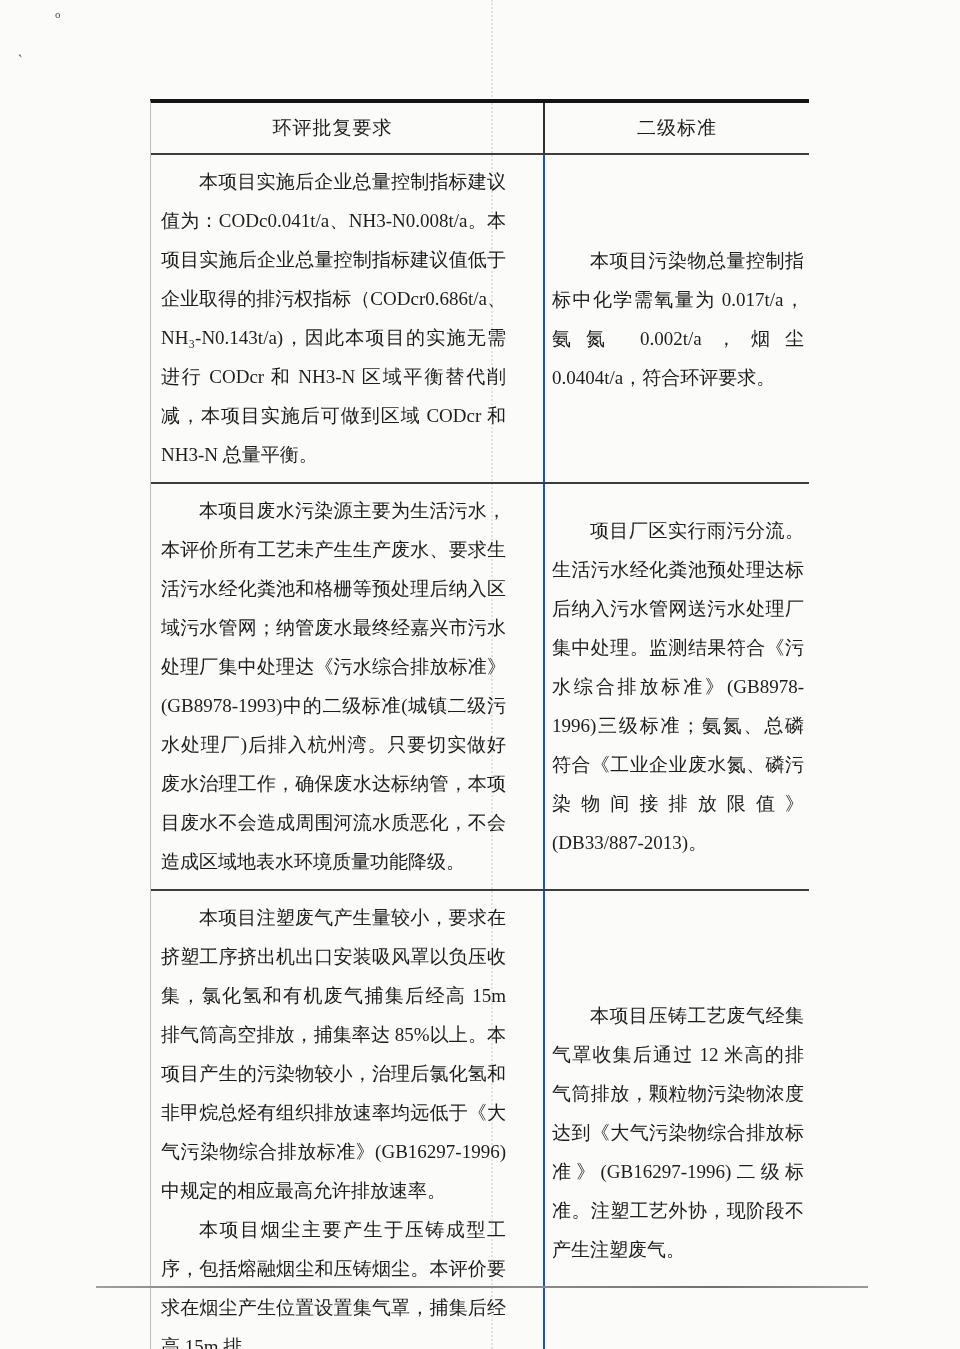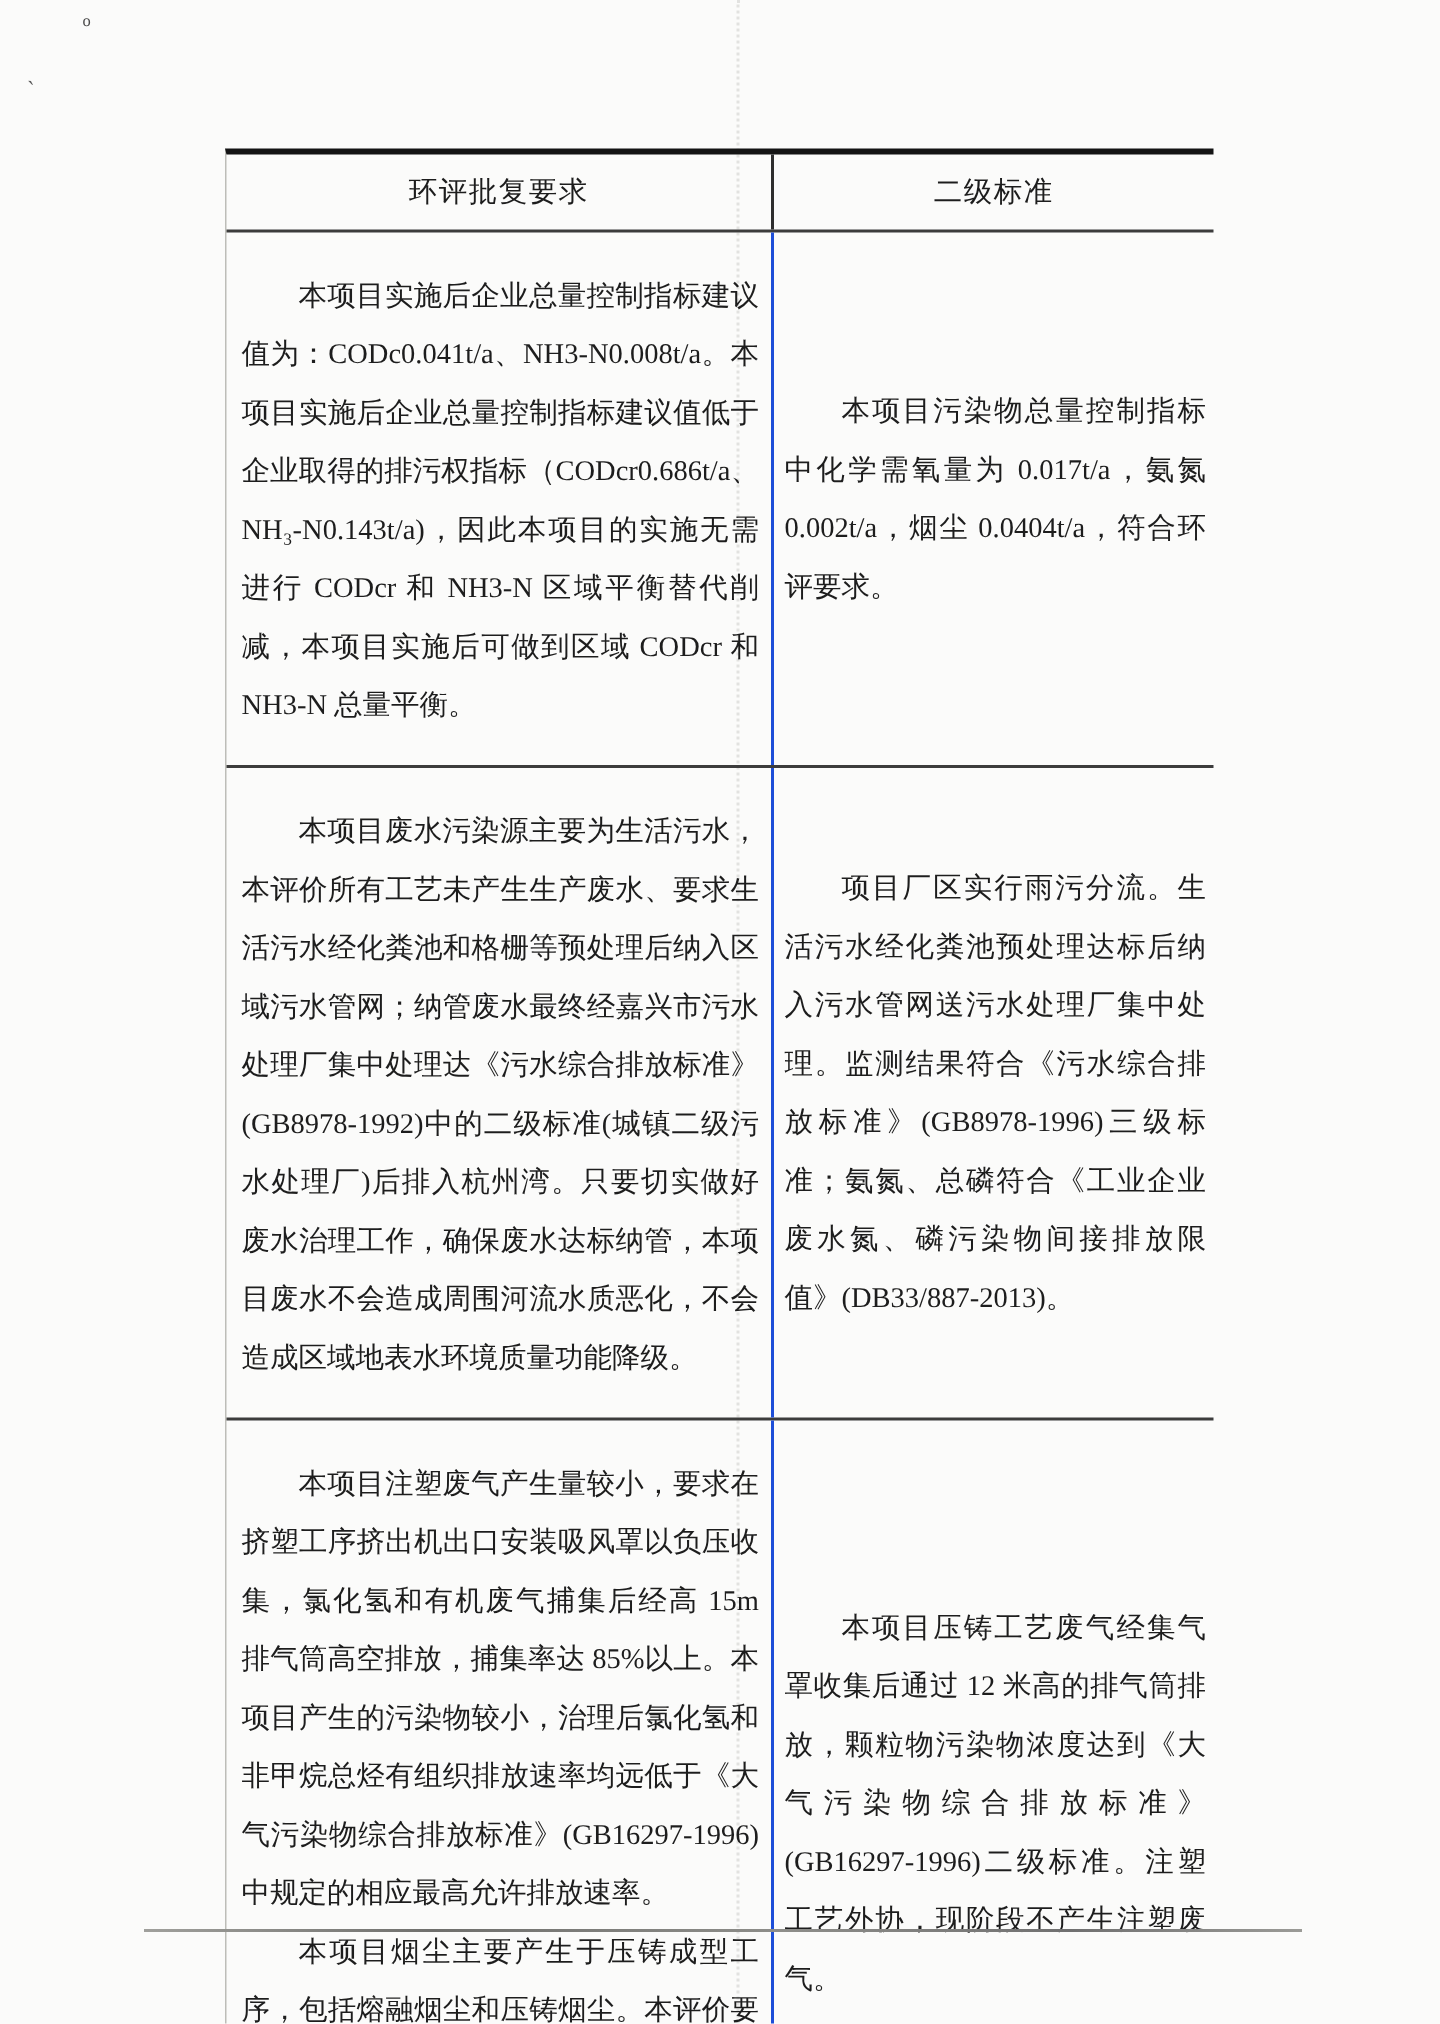--- a/index.html
+++ b/index.html
@@ -20,34 +20,34 @@
   .speck-o{position:absolute;left:55px;top:8px;font-size:11px;color:#4a4a4a;}
   .speck-tick{position:absolute;left:17px;top:52px;font-size:16px;color:#5a5a5a;transform:rotate(8deg);}
   
   .doc-table{
     position:absolute;left:150px;top:99px;width:658px;
     border-top:4px solid #141414;
     border-bottom:4px solid #141414;
     border-left:1px solid #bdbdb8;
     background:transparent;
   }
-  .thead,.trow{display:grid;grid-template-columns:363px 1fr;}
+  .thead,.trow{display:grid;grid-template-columns:363px 1fr;gap:29px;}
   .thead{border-bottom:2px solid #3c3c3c;}
   .th{
     height:50px;display:flex;align-items:center;justify-content:center;
     font-size:19px;letter-spacing:1px;
   }
   .th.right{border-left:2px solid #2e2e2e;}
   .trow{border-bottom:2px solid #3c3c3c;}
   .trow.last{border-bottom:none;}
   .row1{min-height:276px;}
   .row2{min-height:390px;}
   .row3{min-height:429px;}
   .cell{box-sizing:border-box;}
-  .cell.left{padding:7px 8px 20px 10px;margin-top:16px;}
+  .cell.left{padding:7px 8px 8px 10px;}
   .cell.right{
     border-left:2px solid #1d4ed8;
     display:flex;flex-direction:column;justify-content:center;
     padding:7px 5px 7px 7px;
   }
   .cell p{
     margin:0;
     font-size:19px;
     line-height:39px;
     text-align:justify;
@@ -78,21 +78,21 @@
     <div class="cell left">
       <p>本项目实施后企业总量控制指标建议值为：CODc0.041t/a、NH3-N0.008t/a。本项目实施后企业总量控制指标建议值低于企业取得的排污权指标（CODcr0.686t/a、NH₃-N0.143t/a)，因此本项目的实施无需进行 CODcr 和 NH3-N 区域平衡替代削减，本项目实施后可做到区域 CODcr 和 NH3-N 总量平衡。</p>
     </div>
     <div class="cell right">
       <p>本项目污染物总量控制指标中化学需氧量为 0.017t/a，氨氮 0.002t/a，烟尘 0.0404t/a，符合环评要求。</p>
     </div>
   </div>
 
   <div class="trow row2">
     <div class="cell left">
-      <p>本项目废水污染源主要为生活污水，本评价所有工艺未产生生产废水、要求生活污水经化粪池和格栅等预处理后纳入区域污水管网；纳管废水最终经嘉兴市污水处理厂集中处理达《污水综合排放标准》(GB8978-1992)中的二级标准(城镇二级污水处理厂)后排入杭州湾。只要切实做好废水治理工作，确保废水达标纳管，本项目废水不会造成周围河流水质恶化，不会造成区域地表水环境质量功能降级。</p>
+      <p>本项目废水污染源主要为生活污水，本评价所有工艺未产生生产废水、要求生活污水经化粪池和格栅等预处理后纳入区域污水管网；纳管废水最终经嘉兴市污水处理厂集中处理达《污水综合排放标准》(GB8978-1993)中的二级标准(城镇二级污水处理厂)后排入杭州湾。只要切实做好废水治理工作，确保废水达标纳管，本项目废水不会造成周围河流水质恶化，不会造成区域地表水环境质量功能降级。</p>
     </div>
     <div class="cell right">
       <p>项目厂区实行雨污分流。生活污水经化粪池预处理达标后纳入污水管网送污水处理厂集中处理。监测结果符合《污水综合排放标准》(GB8978-1996)三级标准；氨氮、总磷符合《工业企业废水氮、磷污染物间接排放限值》(DB33/887-2013)。</p>
     </div>
   </div>
 
   <div class="trow row3 last">
     <div class="cell left">
       <p>本项目注塑废气产生量较小，要求在挤塑工序挤出机出口安装吸风罩以负压收集，氯化氢和有机废气捕集后经高 15m 排气筒高空排放，捕集率达 85%以上。本项目产生的污染物较小，治理后氯化氢和非甲烷总烃有组织排放速率均远低于《大气污染物综合排放标准》(GB16297-1996)中规定的相应最高允许排放速率。</p>
       <p>本项目烟尘主要产生于压铸成型工序，包括熔融烟尘和压铸烟尘。本评价要求在烟尘产生位置设置集气罩，捕集后经高 15m 排</p>

